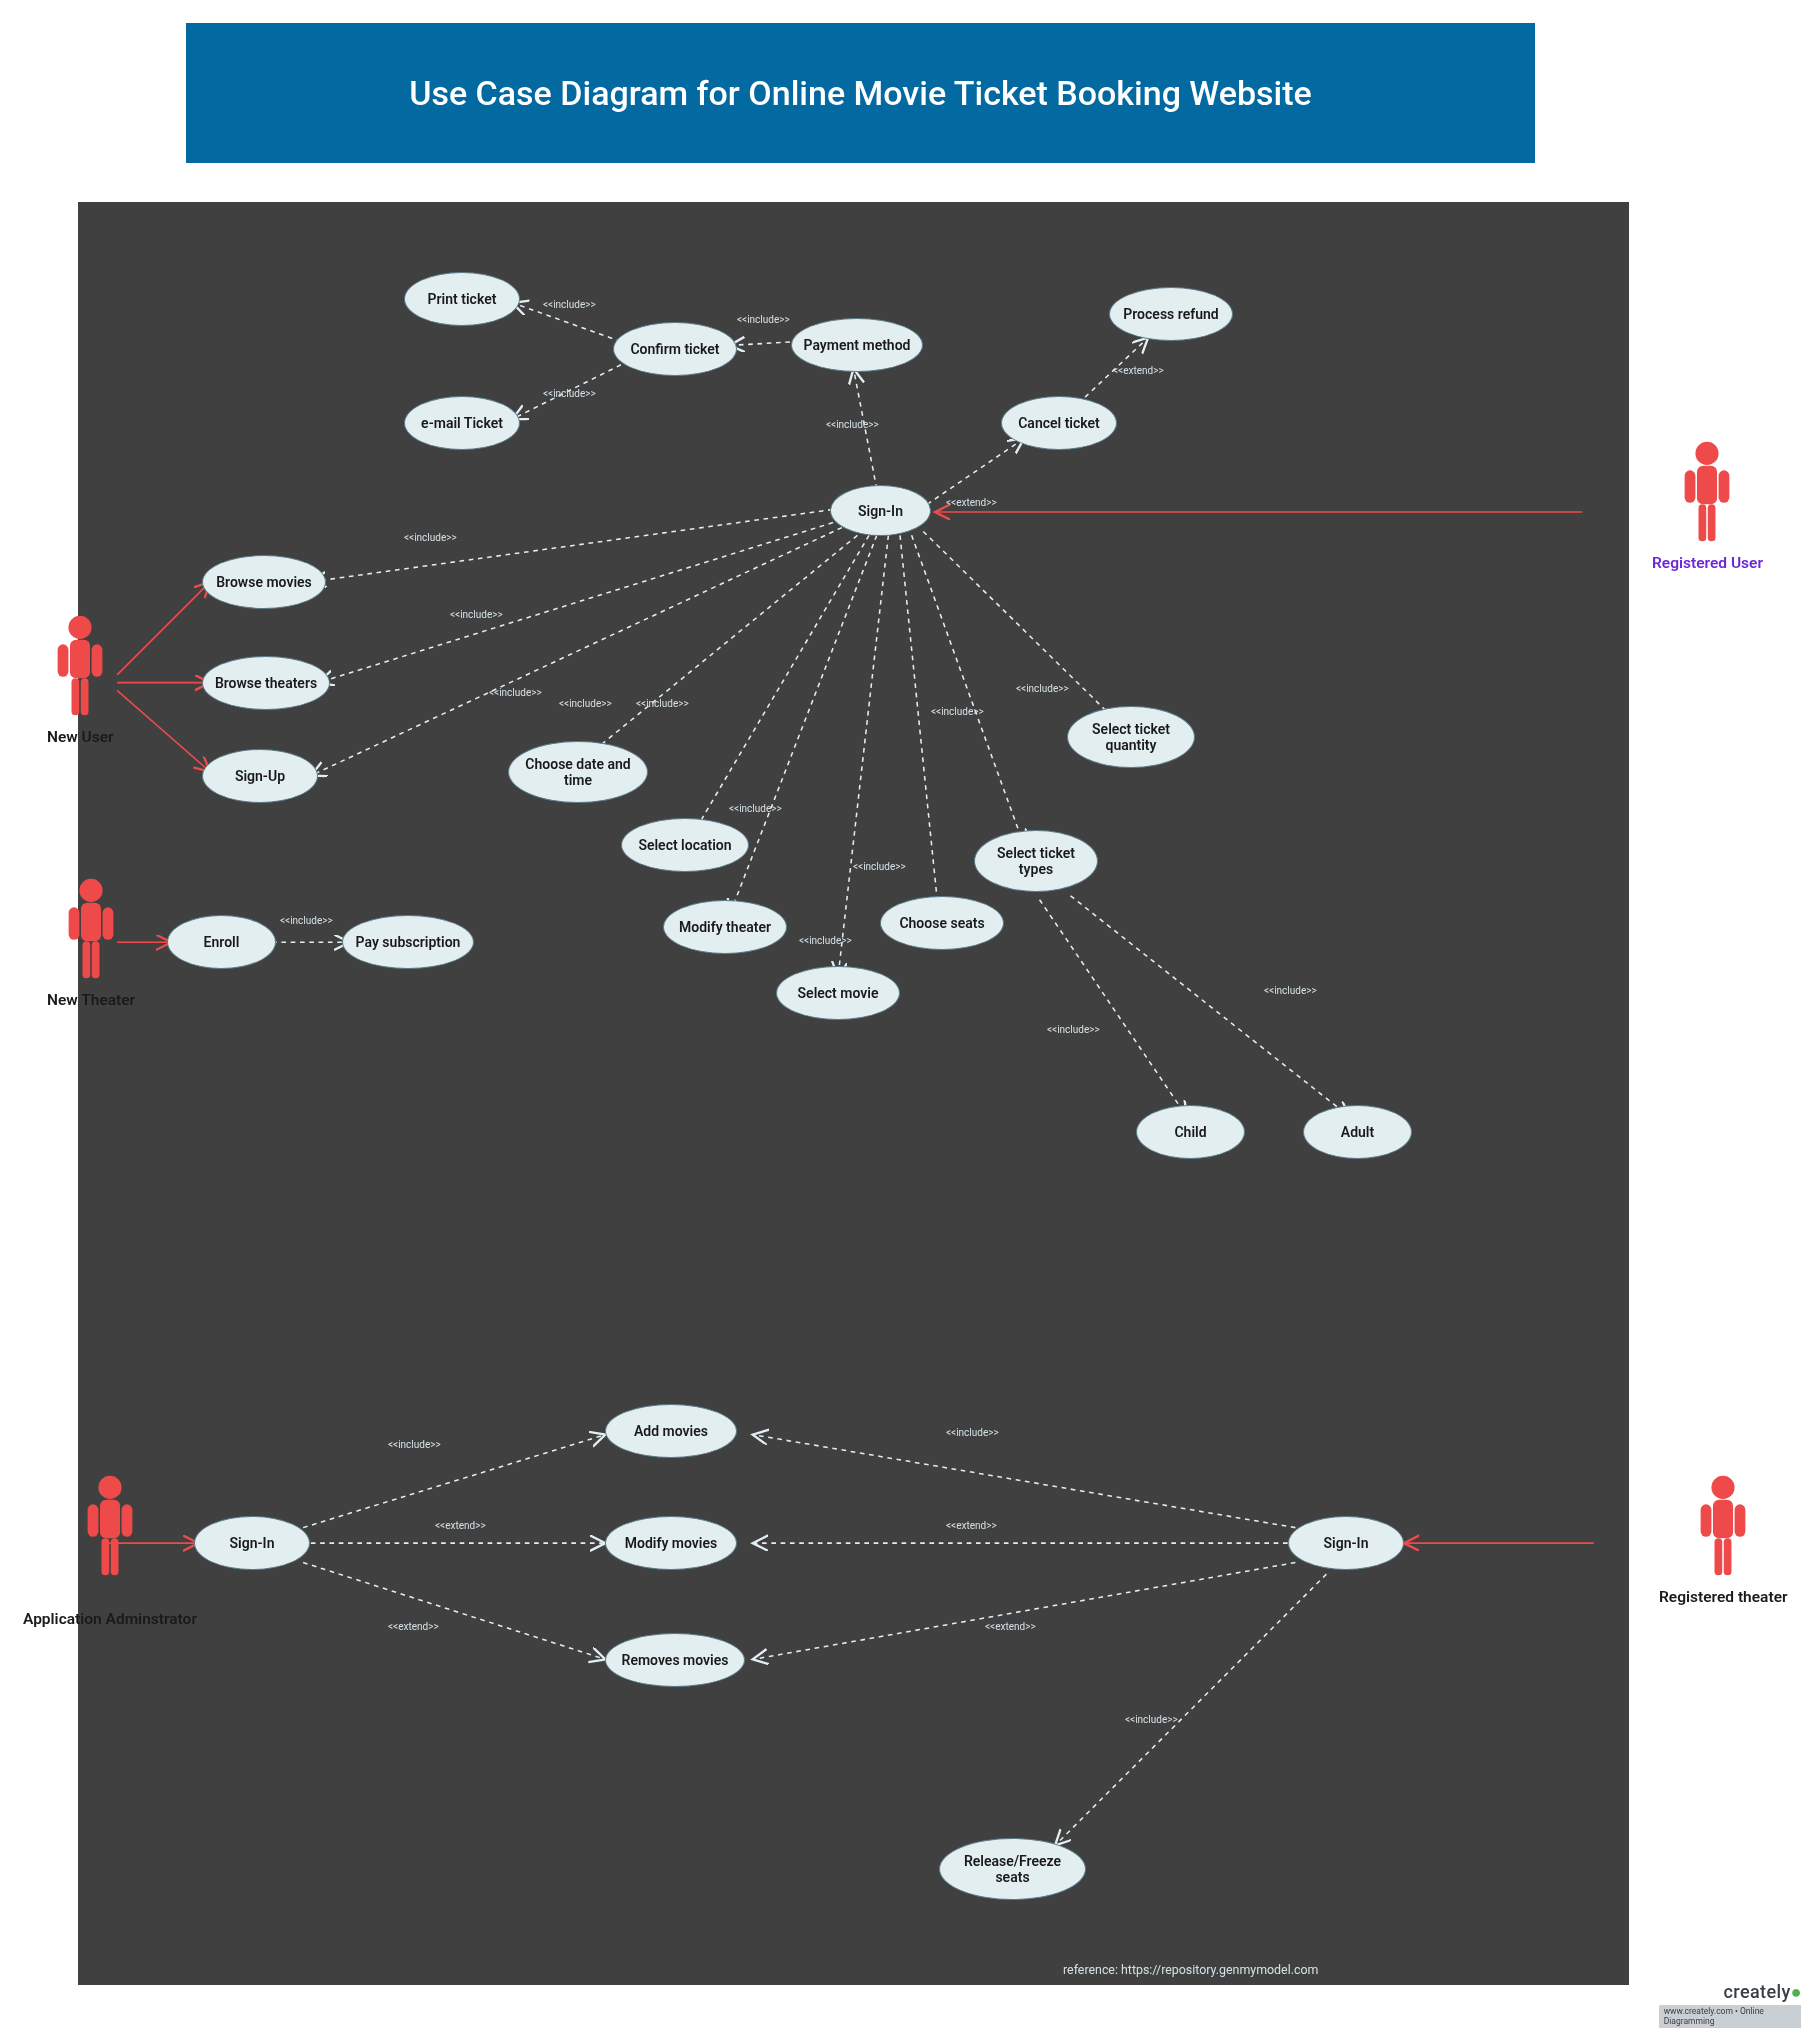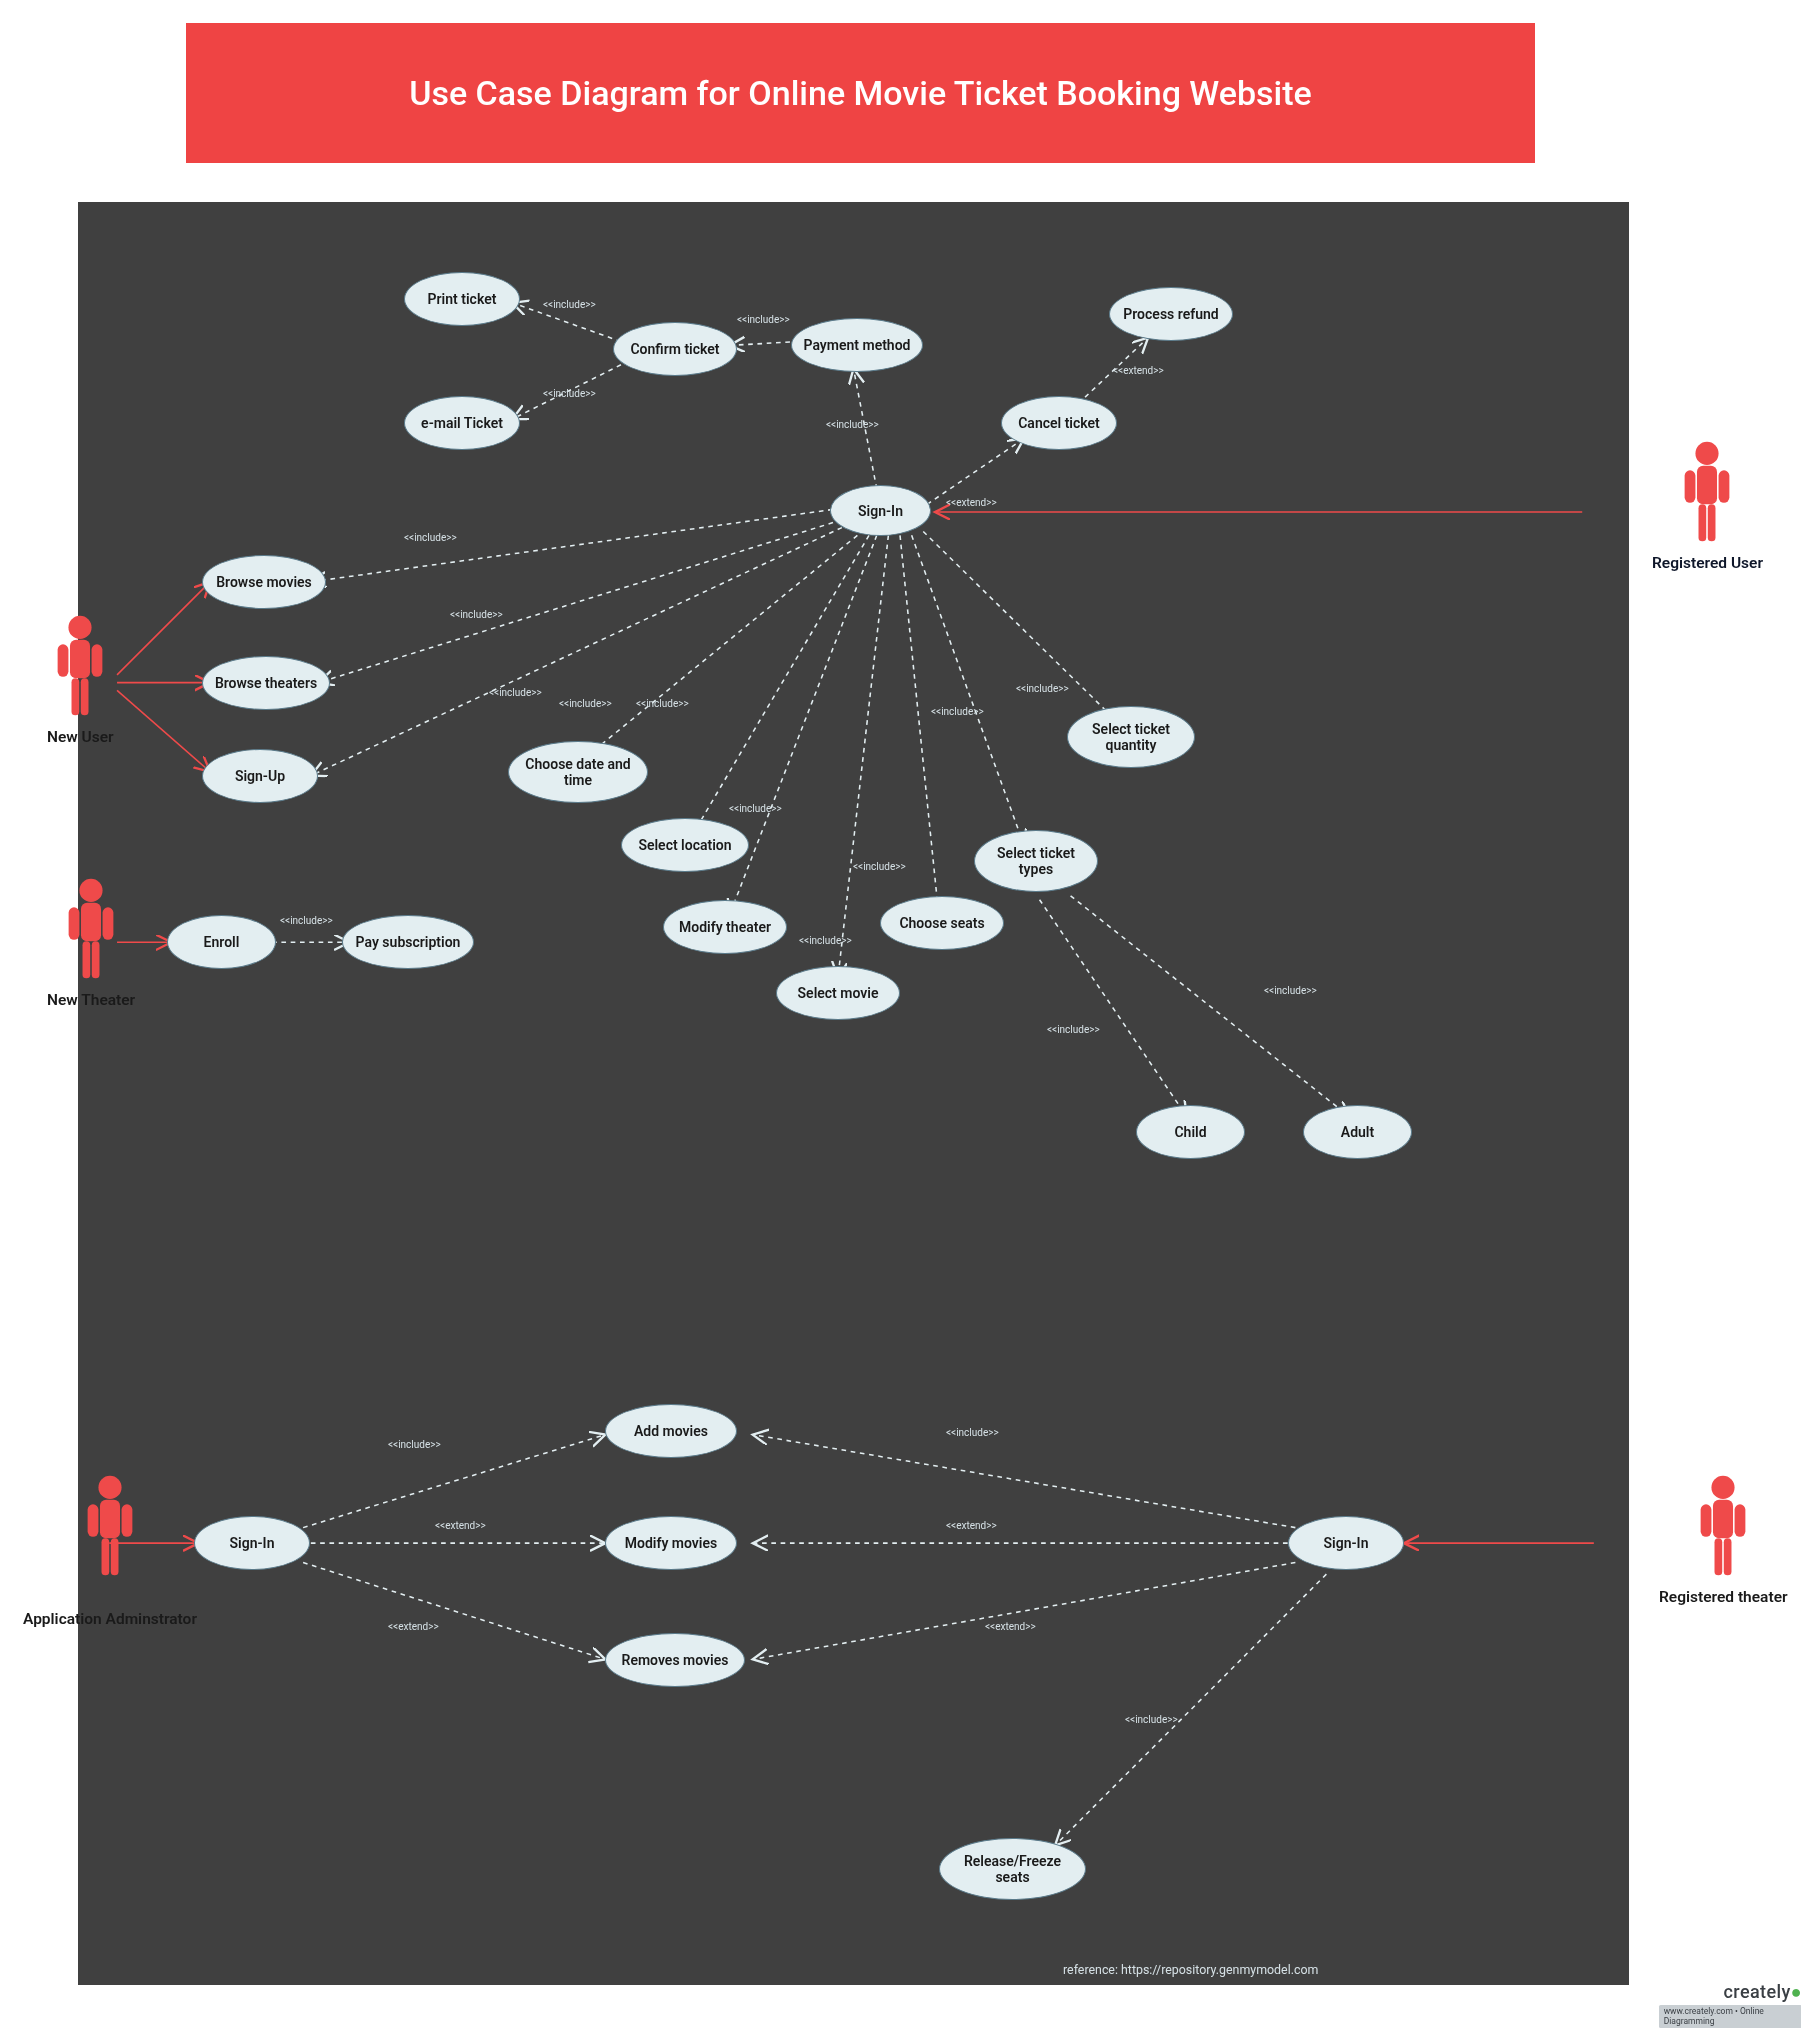--- a/index.html
+++ b/index.html
@@ -7,21 +7,21 @@
     font-family: -apple-system, BlinkMacSystemFont, "Segoe UI", Roboto, "Helvetica Neue", Arial, sans-serif;
     background: #ffffff;
     width: 1802px;
     height: 2035px;
     position: relative;
   }
   .title-bar {
     position: absolute;
     left: 186px; top: 23px;
     width: 1349px; height: 140px;
-    background: #ef4444;
+    background: #0369a1;
     display: flex;
     align-items: center;
     justify-content: center;
   }
   .title-text {
     color: #ffffff;
     font-size: 34px;
     font-weight: 500;
   }
   .canvas {
@@ -245,21 +245,21 @@
 
 <div class="actor" style="left:1652px; top:439px;">
   <svg width="54" height="109" viewBox="0 0 70 140">
     <circle cx="35" cy="18" r="15" fill="#ef4a4a"></circle>
     <rect x="22" y="34" width="26" height="50" rx="8" fill="#ef4a4a"></rect>
     <rect x="6" y="40" width="14" height="42" rx="7" fill="#ef4a4a"></rect>
     <rect x="50" y="40" width="14" height="42" rx="7" fill="#ef4a4a"></rect>
     <rect x="24" y="84" width="10" height="48" rx="5" fill="#ef4a4a"></rect>
     <rect x="36" y="84" width="10" height="48" rx="5" fill="#ef4a4a"></rect>
   </svg>
-  <div class="actor-label" style="color:#0f172a;">Registered User</div>
+  <div class="actor-label" style="color:#6d28d9;">Registered User</div>
 </div>
 
 <div class="actor" style="left:47px; top:876px;">
   <svg width="54" height="109" viewBox="0 0 70 140">
     <circle cx="35" cy="18" r="15" fill="#ef4a4a"></circle>
     <rect x="22" y="34" width="26" height="50" rx="8" fill="#ef4a4a"></rect>
     <rect x="6" y="40" width="14" height="42" rx="7" fill="#ef4a4a"></rect>
     <rect x="50" y="40" width="14" height="42" rx="7" fill="#ef4a4a"></rect>
     <rect x="24" y="84" width="10" height="48" rx="5" fill="#ef4a4a"></rect>
     <rect x="36" y="84" width="10" height="48" rx="5" fill="#ef4a4a"></rect>

